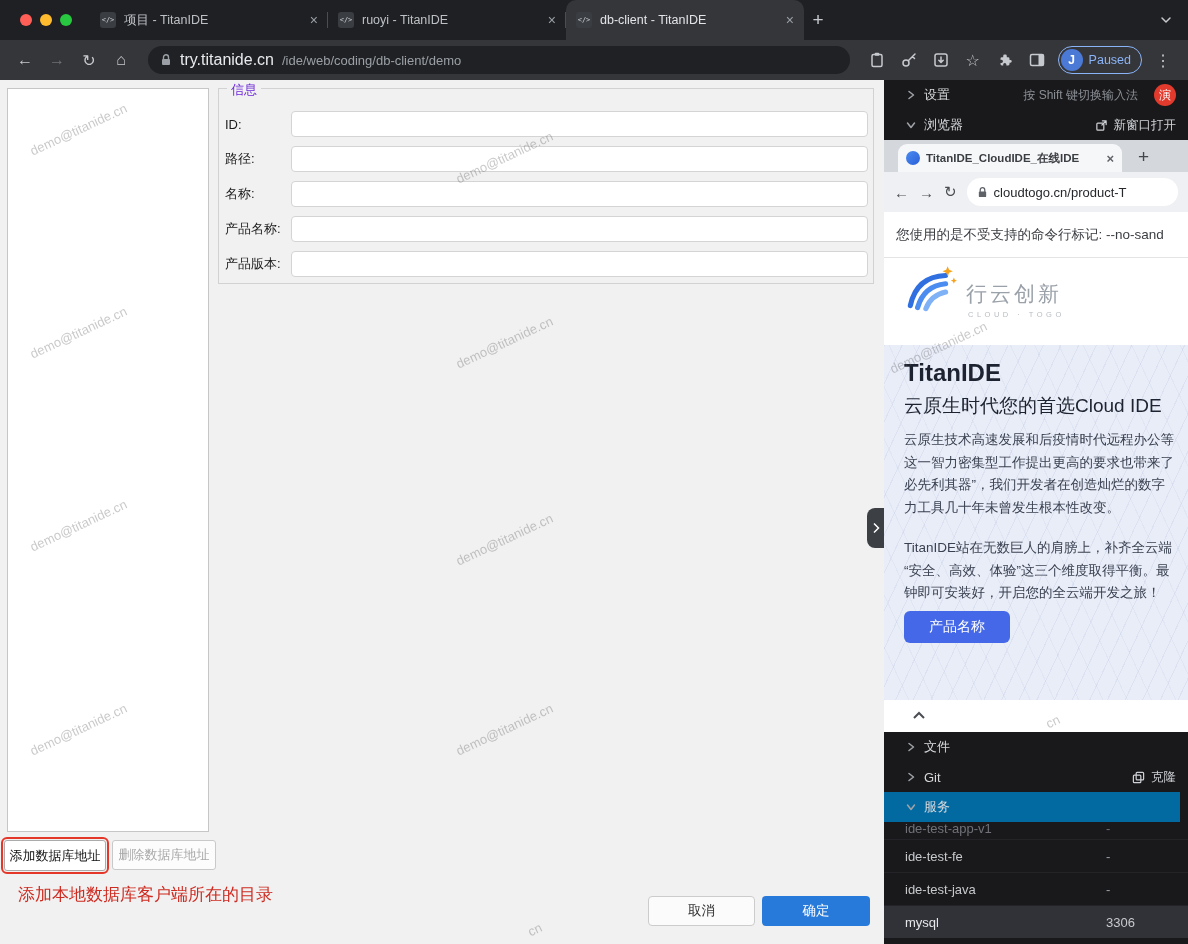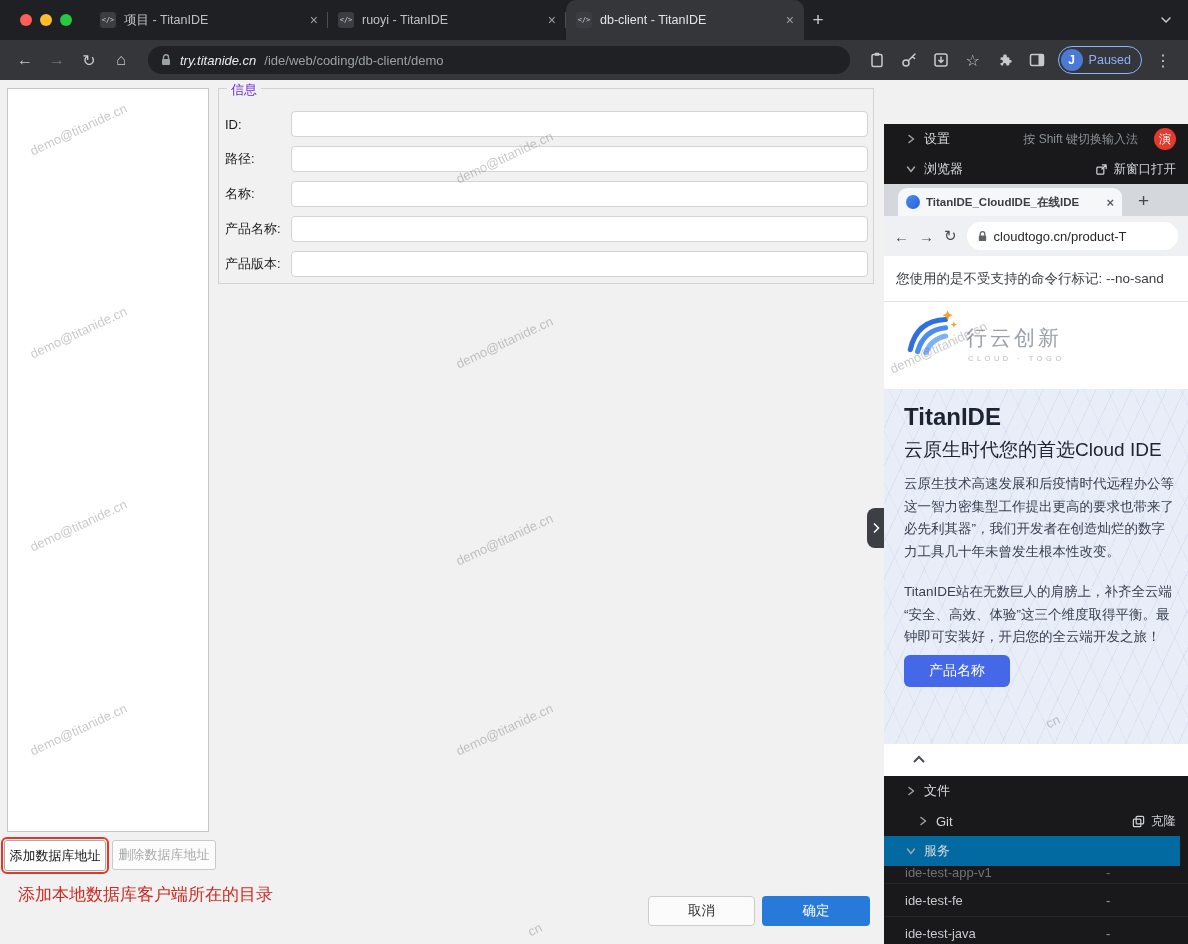--- a/index.html
+++ b/index.html
@@ -17,31 +17,31 @@
   .tab .tclose { color:#9aa0a6; font-size:14px; flex:none; }
   .tab.active { background:#35363a; border-radius:10px 10px 0 0; color:#e2e4e8; }
   .tab:not(.active)::after { content:""; position:absolute; right:0; top:12px; height:16px; width:1px; background:#4a4d51; }
   .newtab { width:28px; display:flex; align-items:center; justify-content:center; color:#c6c9ce; font-size:19px; }
   .tabsearch { margin-left:auto; display:flex; align-items:center; padding-right:16px; }
 
   .toolbar { position:absolute; top:40px; left:0; right:0; height:40px; background:#35363a; display:flex; align-items:center; padding:0 12px; gap:6px; }
   .navic { width:26px; height:26px; display:flex; align-items:center; justify-content:center; color:#c6c9ce; font-size:16px; }
   .navic.dim { color:#6e7175; }
   .omnibox { flex:1; height:28px; margin:0 8px; background:#202124; border-radius:14px; display:flex; align-items:center; padding:0 12px; gap:8px; overflow:hidden; }
-  .omnibox .host { color:#e8eaed; font-size:13px; white-space:nowrap;font-style:italic; }
+  .omnibox .host { color:#e8eaed; font-size:16px; white-space:nowrap; }
   .omnibox .path { color:#9aa0a6; font-size:13px; white-space:nowrap; overflow:hidden; }
   .tbic { width:26px; height:26px; display:flex; align-items:center; justify-content:center; color:#c6c9ce; font-size:16px; flex:none; }
   .profile { display:flex; align-items:center; gap:6px; border:1.5px solid #8ab4f8; border-radius:15px; padding:2px 10px 2px 2px; margin:0 2px; }
   .avatar { width:22px; height:22px; border-radius:50%; background:#4b79d6; color:#fff; font-size:12px; font-weight:bold; display:flex; align-items:center; justify-content:center; }
   .paused { color:#8ab4f8; font-size:12.5px; }
 
   
   .content { position:absolute; top:80px; left:0; right:0; bottom:0; display:flex; }
   .main { position:relative; width:884px; background:#f1f1f1; overflow:hidden; }
-  .sidebar { position:relative; width:304px; background:#19191b; overflow:hidden;margin-top:44px; }
+  .sidebar { position:relative; width:304px; background:#19191b; overflow:hidden; }
 
   .list-panel { position:absolute; left:7px; top:8px; width:202px; height:744px; background:#fff; border:1px solid #c6c6c6; }
 
   .group-box { position:absolute; left:218px; top:8px; width:656px; height:196px; border:1px solid #d2d2d2; padding:22px 5px 0 6px; }
   .legend { position:absolute; top:-8px; left:8px; background:#f1f1f1; padding:0 4px; font-size:13px; color:#6d28d9; }
   .frow { display:flex; align-items:center; height:26px; margin-bottom:9px; }
   .frow label { width:66px; font-size:13px; color:#1b1b1b; white-space:nowrap; }
   .frow input { flex:1; height:26px; border:1px solid #d4d4d4; border-radius:4px; background:#fff; padding:0 8px; font:13px "Liberation Sans",sans-serif; color:#222; }
 
   .btn { display:flex; align-items:center; justify-content:center; font-size:13px; border-radius:3px; cursor:default; }
@@ -78,21 +78,21 @@
                            repeating-linear-gradient(65deg, rgba(160,175,215,.12) 0 1px, transparent 1px 22px); overflow:hidden; }
   .h-title { position:absolute; left:20px; top:14px; font-size:24px; font-weight:bold; color:#1d2330; }
   .h-sub { position:absolute; left:20px; top:48px; font-size:19px; color:#1d2330; white-space:nowrap; }
   .h-para { position:absolute; left:20px; width:284px; font-size:13.5px; line-height:22.5px; color:#3a4150; }
   .h-para div { white-space:nowrap; overflow:hidden; }
   .h-p1 { top:84px; } .h-p2 { top:192px; }
   .h-btn { position:absolute; left:20px; top:266px; width:106px; height:32px; background:#4468e8; border-radius:6px; color:#fff; font-size:14px; display:flex; align-items:center; justify-content:center; }
   .wstrip { height:32px; background:#fff; position:relative; }
 
   .files-row { position:absolute; top:652px; left:0; right:0; }
-  .git-row { position:absolute; top:682px; left:12px; right:0; }
+  .git-row { position:absolute; top:682px; left:0; right:0; }
   .services-row { position:absolute; top:712px; left:0; right:8px; background:#0369a1; }
   .srv { position:absolute; left:0; right:0; height:33px; display:flex; align-items:center; padding-left:21px; font-size:13px; color:#c7c9cc; border-top:1px solid #242428; overflow:hidden; }
   .srv .port { position:absolute; left:222px; color:#9aa0a6; }
   .srv.dim { top:737px; height:22px; color:#707278; border-top:none; }
   .srv.dim .port { color:#707278; }
   .srv.r1 { top:759px; } .srv.r2 { top:792px; }
   .srv.hl { top:825px; background:#313238; color:#e6e7e9; }
   .srv.hl .port { color:#c7c9cc; }
 
   

